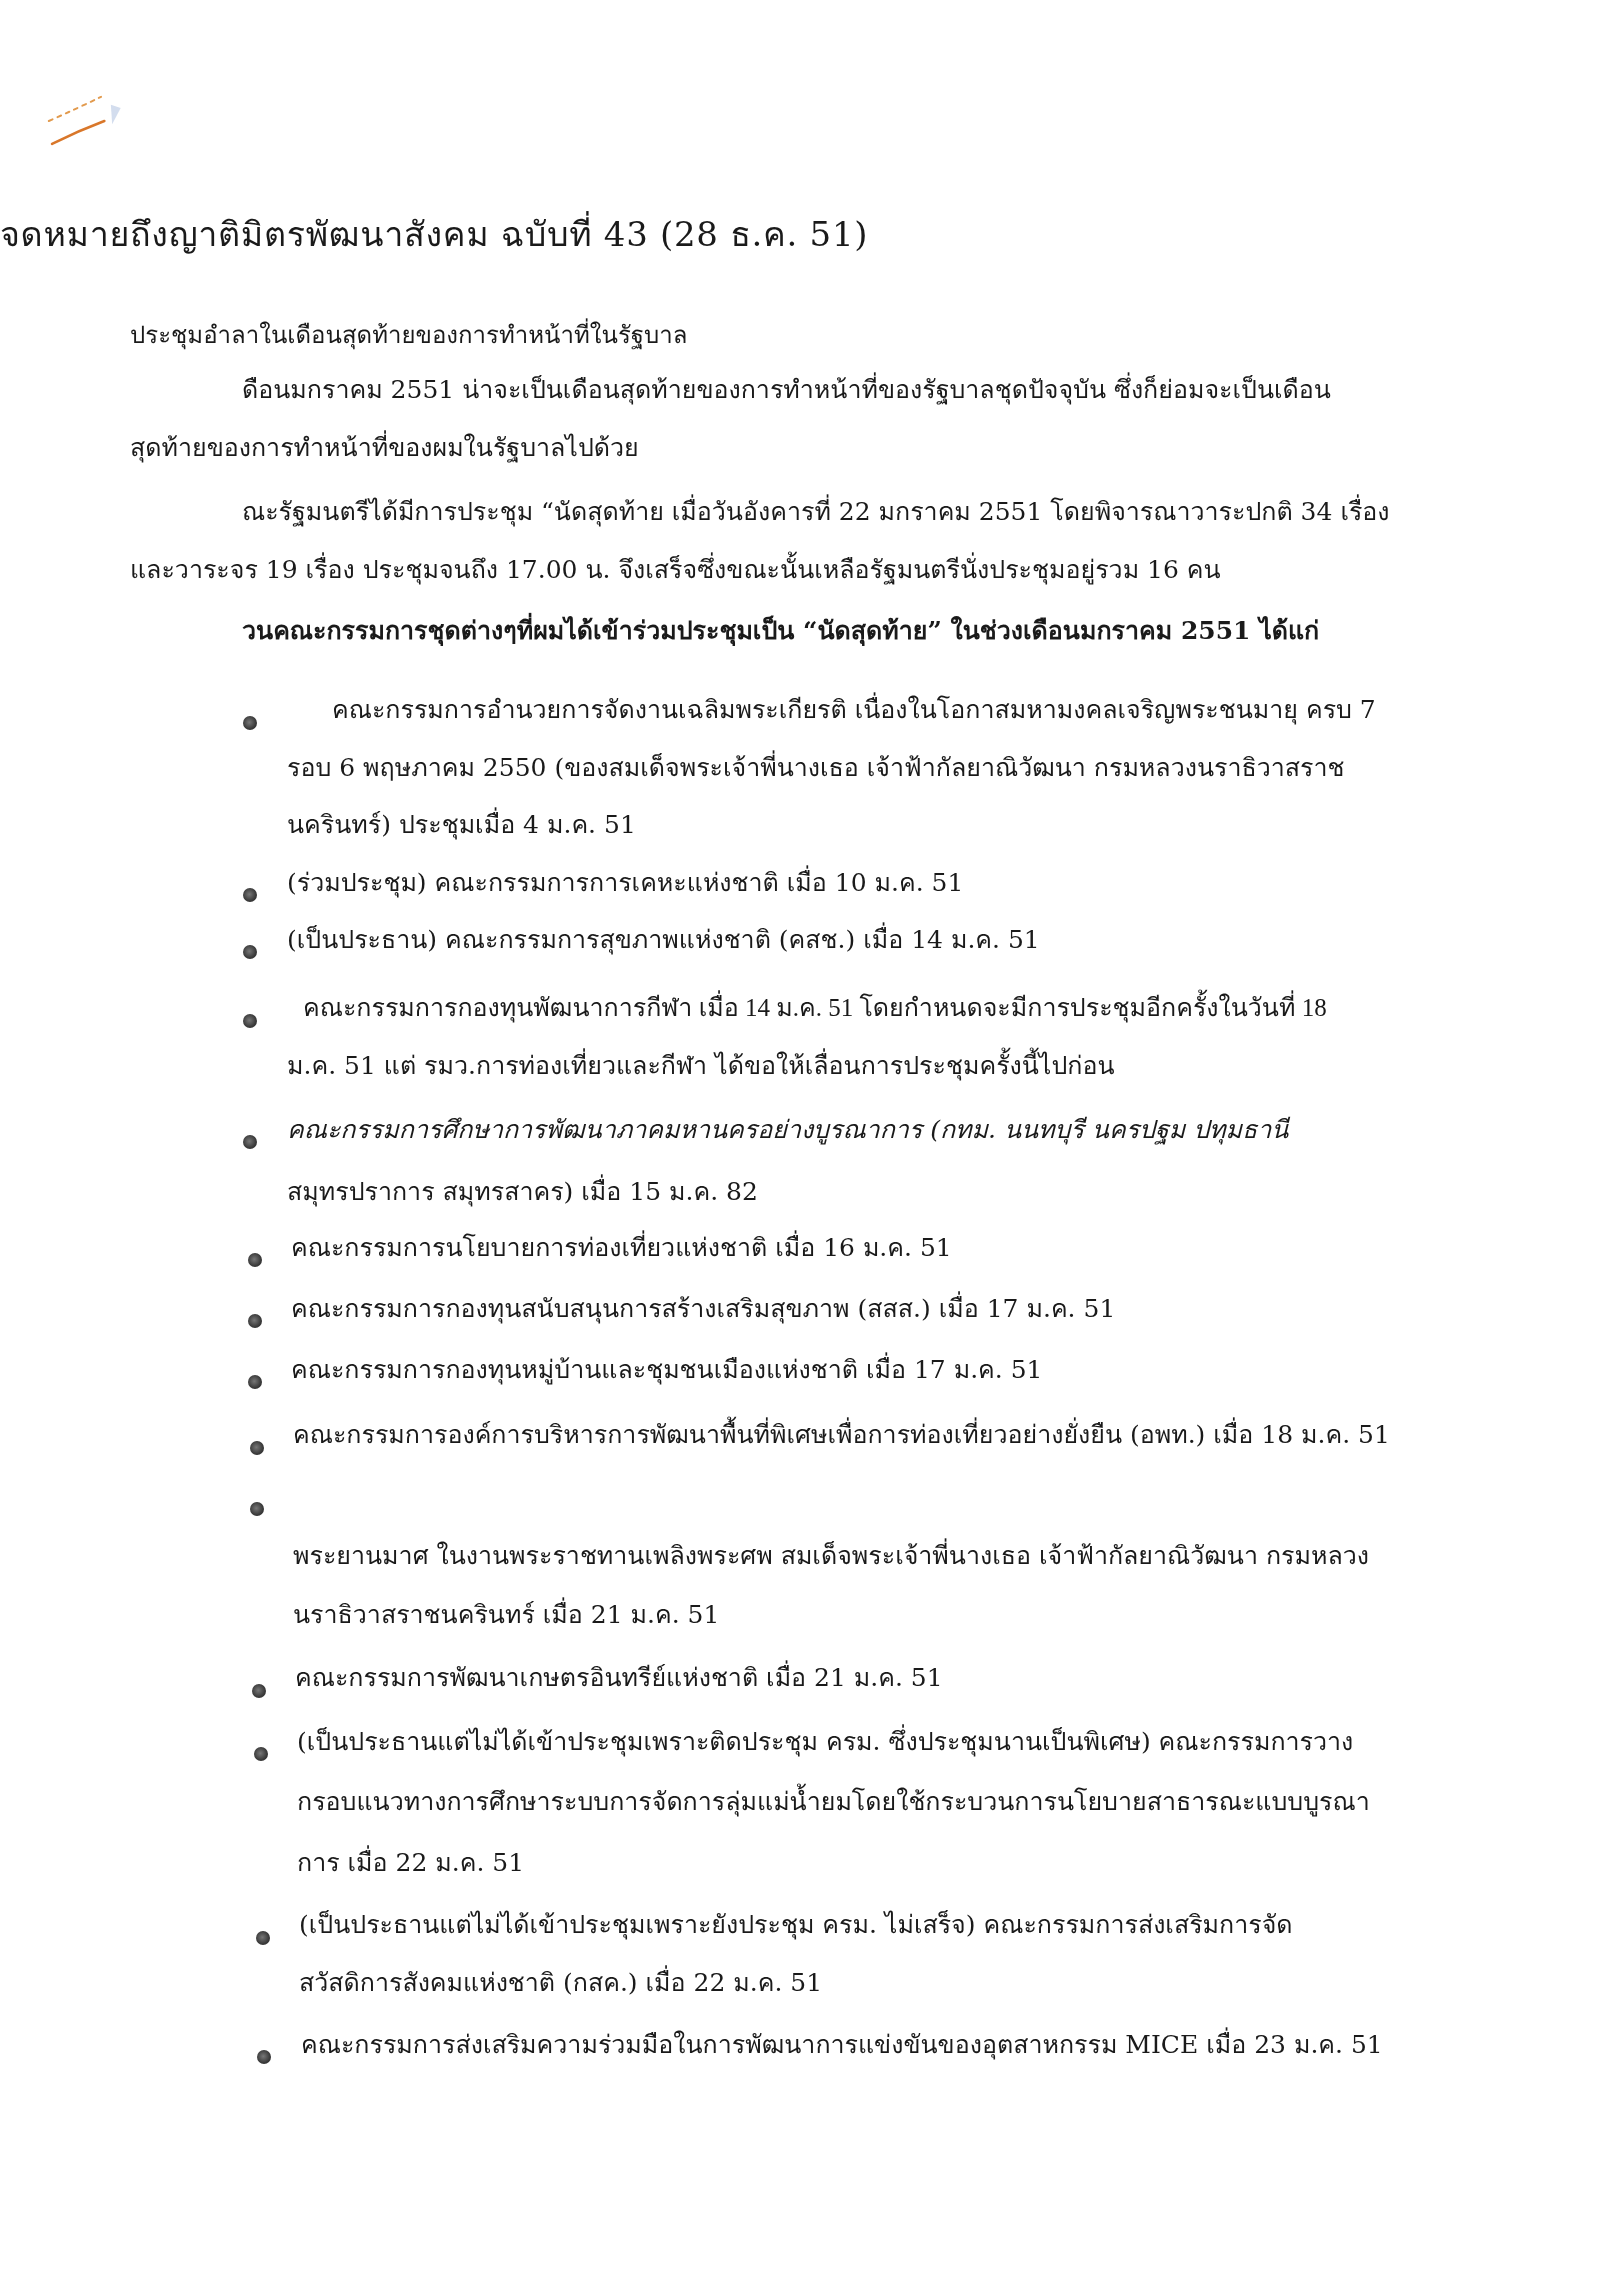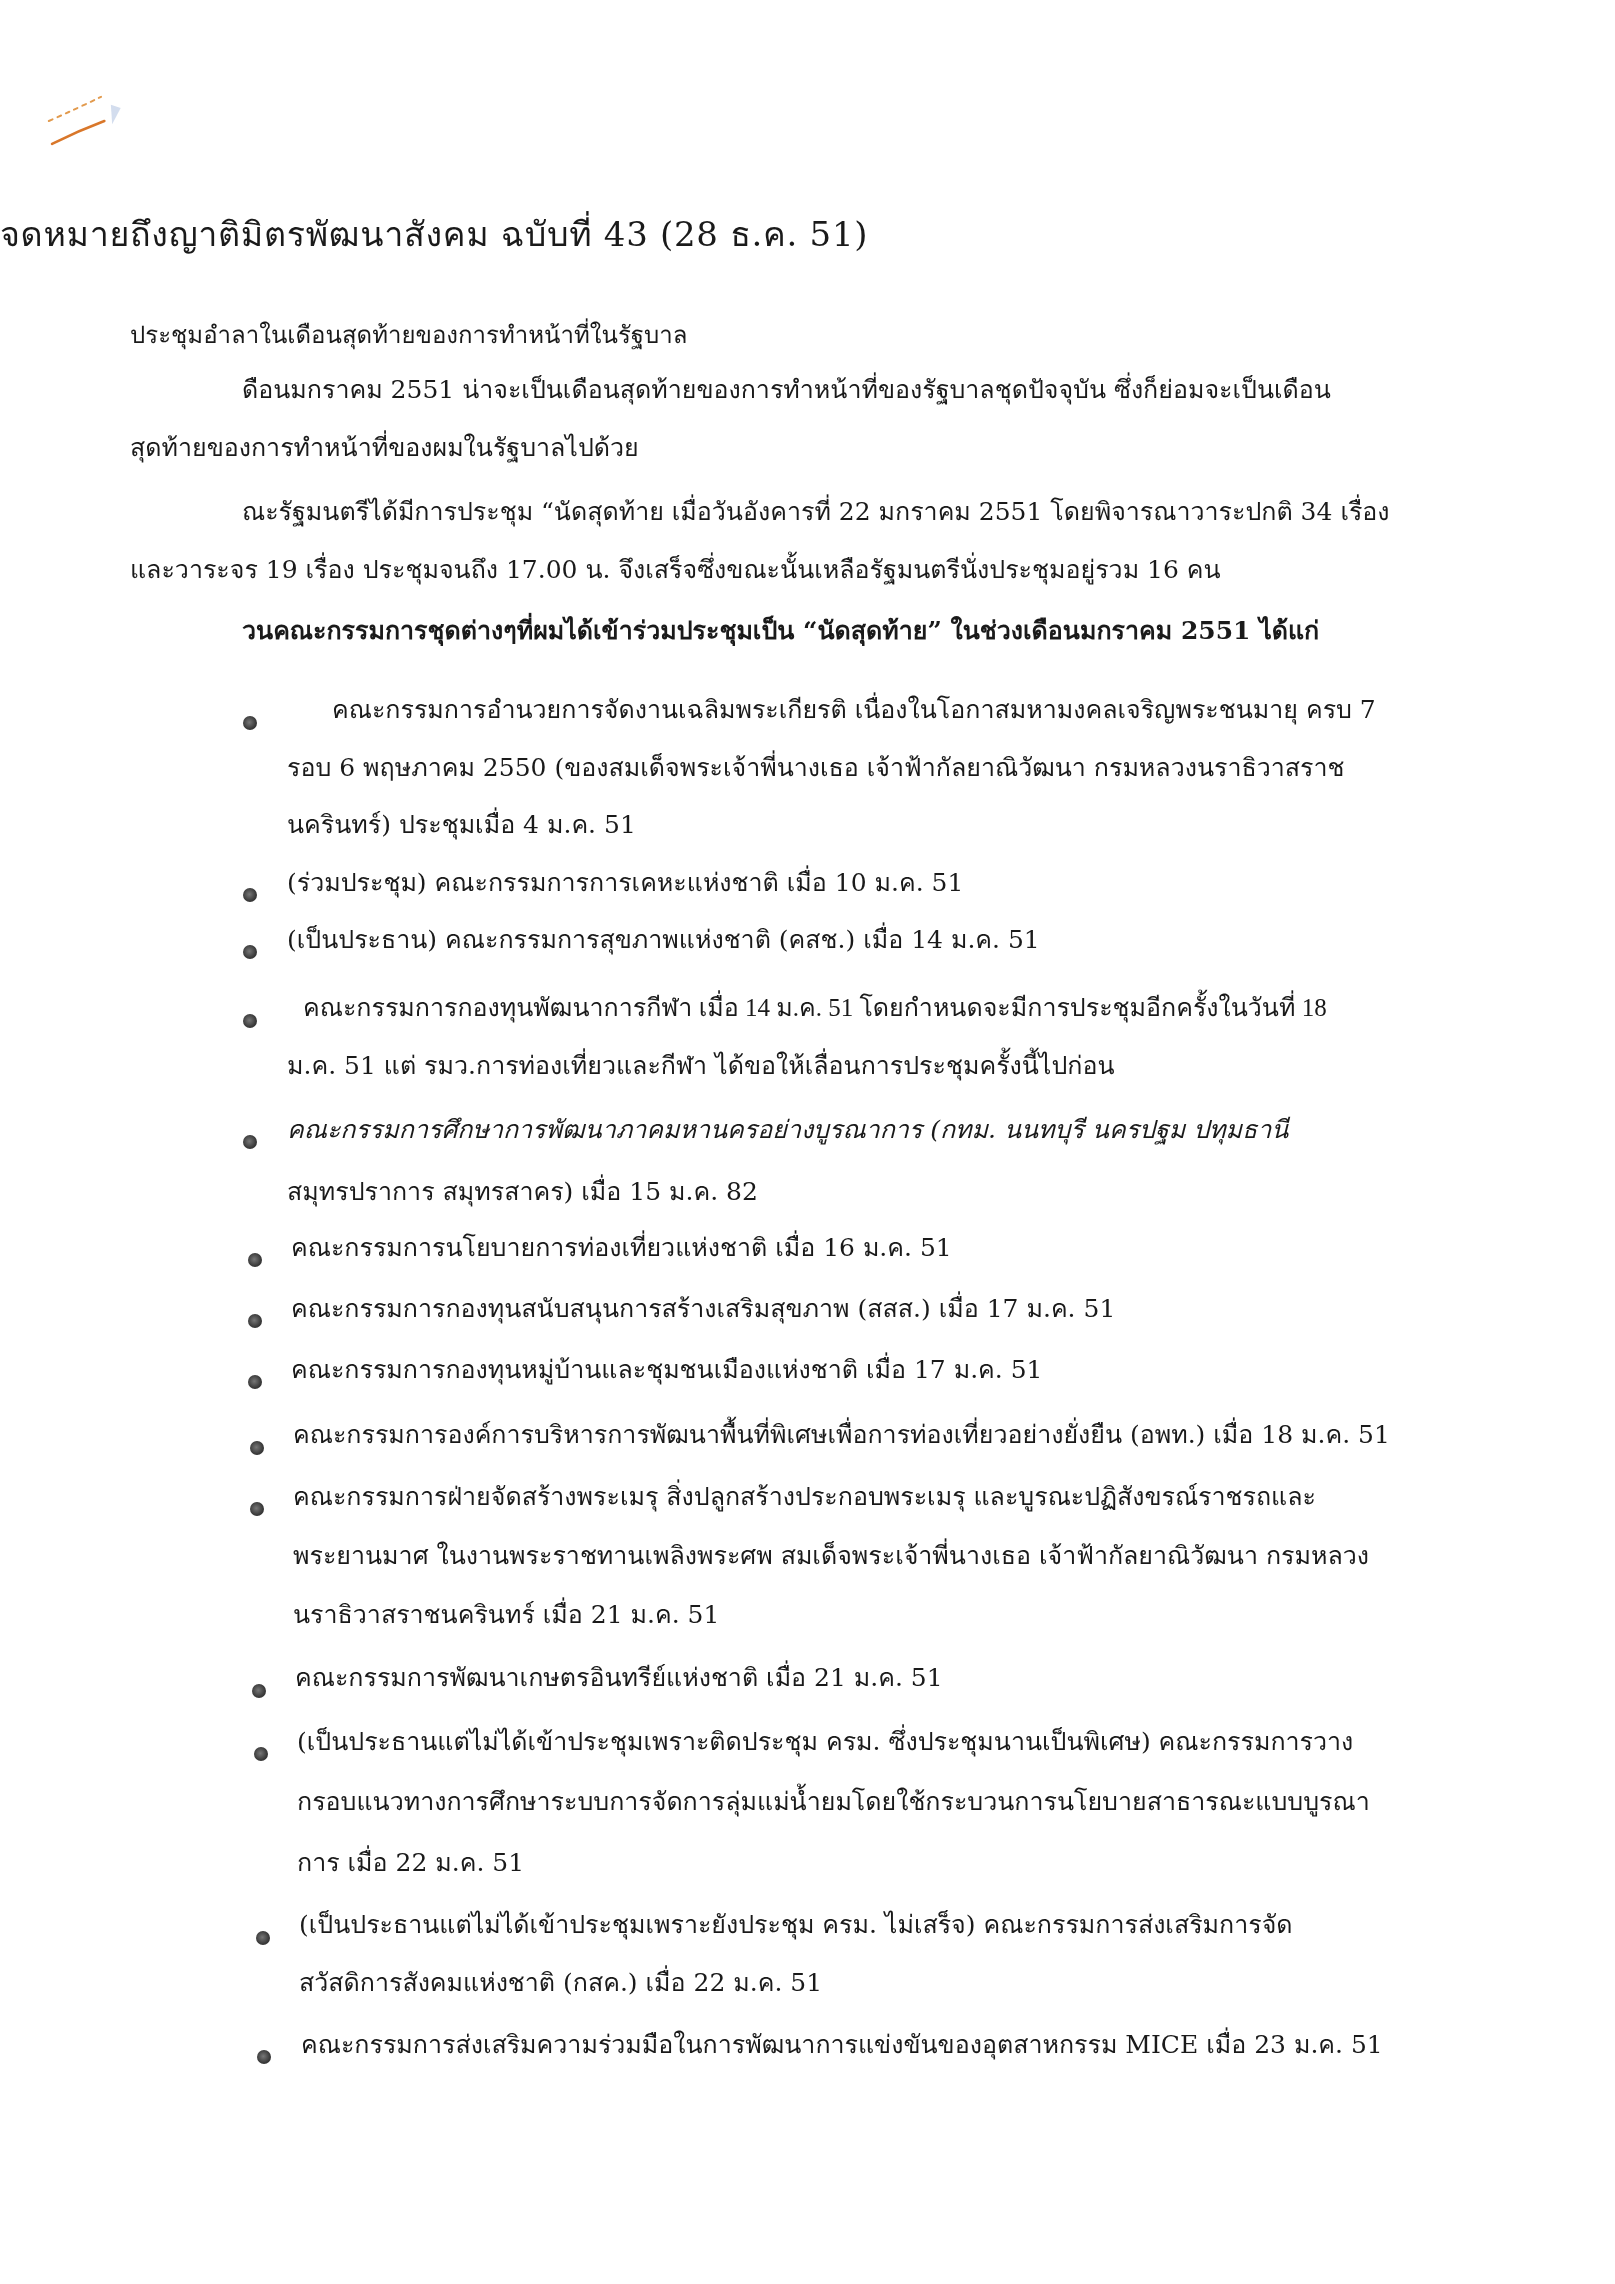--- a/index.html
+++ b/index.html
@@ -63,21 +63,20 @@
   <span class="bullet" style="left:248px; top:1314px;"></span>
   <div class="line" style="left:291px; top:1296px;">คณะกรรมการกองทุนสนับสนุนการสร้างเสริมสุขภาพ (สสส.) เมื่อ 17 ม.ค. 51</div>
 
   <span class="bullet" style="left:248px; top:1375px;"></span>
   <div class="line" style="left:291px; top:1357px;">คณะกรรมการกองทุนหมู่บ้านและชุมชนเมืองแห่งชาติ เมื่อ 17 ม.ค. 51</div>
 
   <span class="bullet" style="left:250px; top:1441px;"></span>
   <div class="line" style="left:293px; top:1422px;">คณะกรรมการองค์การบริหารการพัฒนาพื้นที่พิเศษเพื่อการท่องเที่ยวอย่างยั่งยืน (อพท.) เมื่อ 18 ม.ค. 51</div>
 
   <span class="bullet" style="left:250px; top:1502px;"></span>
-  <div class="line" style="left:293px; top:1484px;">คณะกรรมการฝ่ายจัดสร้างพระเมรุ สิ่งปลูกสร้างประกอบพระเมรุ  และบูรณะปฏิสังขรณ์ราชรถและ</div>
   <div class="line" style="left:293px; top:1543px;">พระยานมาศ ในงานพระราชทานเพลิงพระศพ สมเด็จพระเจ้าพี่นางเธอ เจ้าฟ้ากัลยาณิวัฒนา กรมหลวง</div>
   <div class="line" style="left:293px; top:1602px;">นราธิวาสราชนครินทร์ เมื่อ 21 ม.ค. 51</div>
 
   <span class="bullet" style="left:252px; top:1684px;"></span>
   <div class="line" style="left:295px; top:1665px;">คณะกรรมการพัฒนาเกษตรอินทรีย์แห่งชาติ เมื่อ 21 ม.ค. 51</div>
 
   <span class="bullet" style="left:254px; top:1747px;"></span>
   <div class="line" style="left:297px; top:1729px;">(เป็นประธานแต่ไม่ได้เข้าประชุมเพราะติดประชุม ครม. ซึ่งประชุมนานเป็นพิเศษ) คณะกรรมการวาง</div>
   <div class="line" style="left:297px; top:1789px;">กรอบแนวทางการศึกษาระบบการจัดการลุ่มแม่น้ำยมโดยใช้กระบวนการนโยบายสาธารณะแบบบูรณา</div>
   <div class="line" style="left:297px; top:1850px;">การ เมื่อ 22 ม.ค. 51</div>

